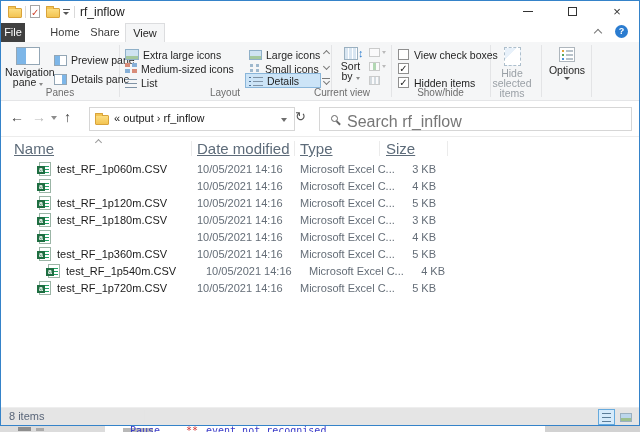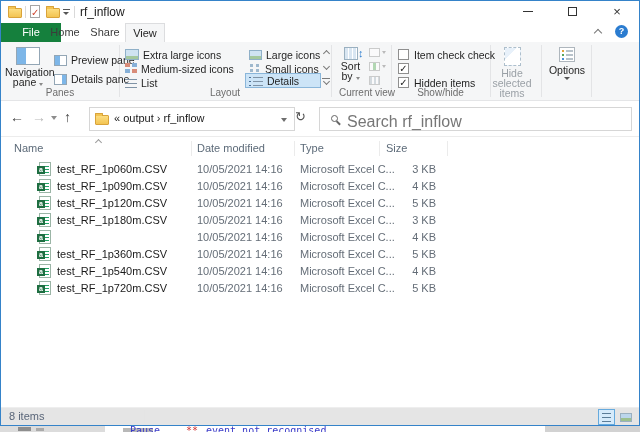--- a/index.html
+++ b/index.html
@@ -24,21 +24,21 @@
             border-right:3.5px solid transparent; border-top:3.5px solid #555; }
   .win-title { position:absolute; left:79px; top:4px; font-size:12px; color:#1a1a1a; }
   .wc { position:absolute; top:0; width:45px; height:21px; display:flex; align-items:center; justify-content:center; }
   .wc-min-glyph { width:10px; height:1px; background:#333; }
   .wc-max-glyph { width:9px; height:9px; border:1px solid #333; }
   .wc-close-glyph { font-size:13px; color:#333; line-height:13px; }
 
   
   .tabs { position:absolute; left:0; top:22px; right:0; height:19px; background:#fff; }
   .tab { position:absolute; top:0; height:19px; line-height:19px; text-align:center; font-size:11px; color:#3b3b3b; }
-  .tab-file { left:0; width:60px; background:#15803d; color:#fff; }
+  .tab-file { left:0; width:24px; background:#404040; color:#fff; }
   .tab-home { left:44px; width:40px; }
   .tab-share { left:84px; width:40px; }
   .tab-view { left:124px; width:40px; background:#f5f6f7; border:1px solid #dcdddf; border-bottom:0; color:#1f1f1f; }
   .collapse-chev { position:absolute; left:594px; top:29px; width:6px; height:6px;
             border:solid #777; border-width:1.5px 1.5px 0 0; transform:rotate(-45deg); }
   .help-btn { position:absolute; left:614px; top:24px; width:13px; height:13px; border-radius:50%;
             background:#2b7cd0; color:#fff; font-size:9px; font-weight:bold; text-align:center; line-height:13px; }
 
   
   .ribbon { position:absolute; left:0; top:41px; right:0; height:59px; background:#f5f6f7;
@@ -114,21 +114,21 @@
   .addr-text { position:absolute; left:24px; top:4px; font-size:11px; color:#1a1a1a; }
   .addr-caret { position:absolute; right:7px; top:10px; width:0; border-left:3.5px solid transparent; border-right:3.5px solid transparent; border-top:4px solid #6e6e6e; }
   .refresh { position:absolute; left:294px; top:8px; font-size:13px; color:#555; }
   .search-box { position:absolute; left:318px; top:6px; width:313px; height:24px; background:#fff; border:1px solid #d6d6d6; }
   .mag { position:absolute; left:11px; top:7px; width:7px; height:7px; border:1.5px solid #666; border-radius:50%; }
   .mag::after { content:''; position:absolute; right:-4px; bottom:-2px; width:5px; height:1.5px; background:#666; transform:rotate(45deg); }
   .search-ph { position:absolute; left:27px; top:5px; font-size:16px; color:#767676; }
 
   
   .main { position:absolute; left:0; top:137px; right:0; bottom:18px; background:#fff; }
-  .hdr { position:absolute; top:0; height:21px; font-size:11px; color:#5d6b79; line-height:21px; }
+  .hdr { position:absolute; top:0; height:21px; font-size:15px; color:#5d6b79; line-height:21px;text-decoration:underline; }
   .hdr-sep { position:absolute; top:3px; width:1px; height:15px; background:#ebebeb; }
   .sort-chev { position:absolute; left:95px; top:2px; width:5px; height:5px;
             border:solid #9b9b9b; border-width:1px 1px 0 0; transform:rotate(-45deg); }
   .frow { position:absolute; left:0; right:0; height:17px; font-size:11px; }
   .csv-icon { position:absolute; left:38px; top:1px; width:12px; height:14px; background:#fff; border:1px solid #9bb5a6;
             background-image:repeating-linear-gradient(0deg,transparent 0 2px,#21a366 2px 3px); background-clip:content-box; padding:1px; }
   .csv-icon .badge { position:absolute; left:-3px; top:3px; width:8px; height:8px; background:#1e6e41; color:#fff;
             font-size:7px; line-height:8px; text-align:center; font-weight:bold; }
   .c-name { position:absolute; left:56px; top:2px; color:#1b1b1b; }
   .c-date { position:absolute; left:196px; top:2px; color:#646d77; }
@@ -257,25 +257,25 @@
         <span class="ic-graybox"></span>
         <span class="mini-caret"></span>
       </div>
     <div class="cv-small" style="top:18px;">
         <span class="ic-cols"></span>
         <span class="mini-caret"></span>
       </div>
     <div class="cv-small" style="top:32px;">
         <span class="ic-cols-gray"></span>
       </div>
-    <div class="rlabel" style="left:336px;width:60px;margin-top:32px;">Current view</div>
+    <div class="rlabel" style="left:311px;width:60px;margin-top:32px;">Current view</div>
 
     <div class="cb-row" style="top:6px;">
       <span class="cb"></span>
-      <span>Item check check</span>
+      <span>View check boxes</span>
     </div>
     <div class="cb-row" style="top:20px;">
       <span class="cb on"><span class="mark">✓</span></span>
     </div>
     <div class="cb-row" style="top:34px;">
       <span class="cb on"><span class="mark">✓</span></span>
       <span>Hidden items</span>
     </div>
     <div class="rlabel" style="left:390px;width:99px;">Show/hide</div>
 
@@ -332,21 +332,20 @@
     <span class="c-name">test_RF_1p060m.CSV</span>
     <span class="c-date">10/05/2021 14:16</span>
     <span class="c-type">Microsoft Excel C...</span>
     <span class="c-size">3 KB</span>
   </div>
 
   <div class="frow" style="top: 40px;">
     <span class="csv-icon">
             <span class="badge">a</span>
           </span>
-    <span class="c-name">test_RF_1p090m.CSV</span>
     <span class="c-date">10/05/2021 14:16</span>
     <span class="c-type">Microsoft Excel C...</span>
     <span class="c-size">4 KB</span>
   </div>
 
   <div class="frow" style="top: 57px;">
     <span class="csv-icon">
             <span class="badge">a</span>
           </span>
     <span class="c-name">test_RF_1p120m.CSV</span>
@@ -377,21 +376,21 @@
   <div class="frow" style="top: 108px;">
     <span class="csv-icon">
             <span class="badge">a</span>
           </span>
     <span class="c-name">test_RF_1p360m.CSV</span>
     <span class="c-date">10/05/2021 14:16</span>
     <span class="c-type">Microsoft Excel C...</span>
     <span class="c-size">5 KB</span>
   </div>
 
-  <div class="frow" style="top: 125px;">
+  <div class="frow" style="top: 125px; margin-left: 9px;">
     <span class="csv-icon">
             <span class="badge">a</span>
           </span>
     <span class="c-name">test_RF_1p540m.CSV</span>
     <span class="c-date">10/05/2021 14:16</span>
     <span class="c-type">Microsoft Excel C...</span>
     <span class="c-size">4 KB</span>
   </div>
 
   <div class="frow" style="top: 142px;">

